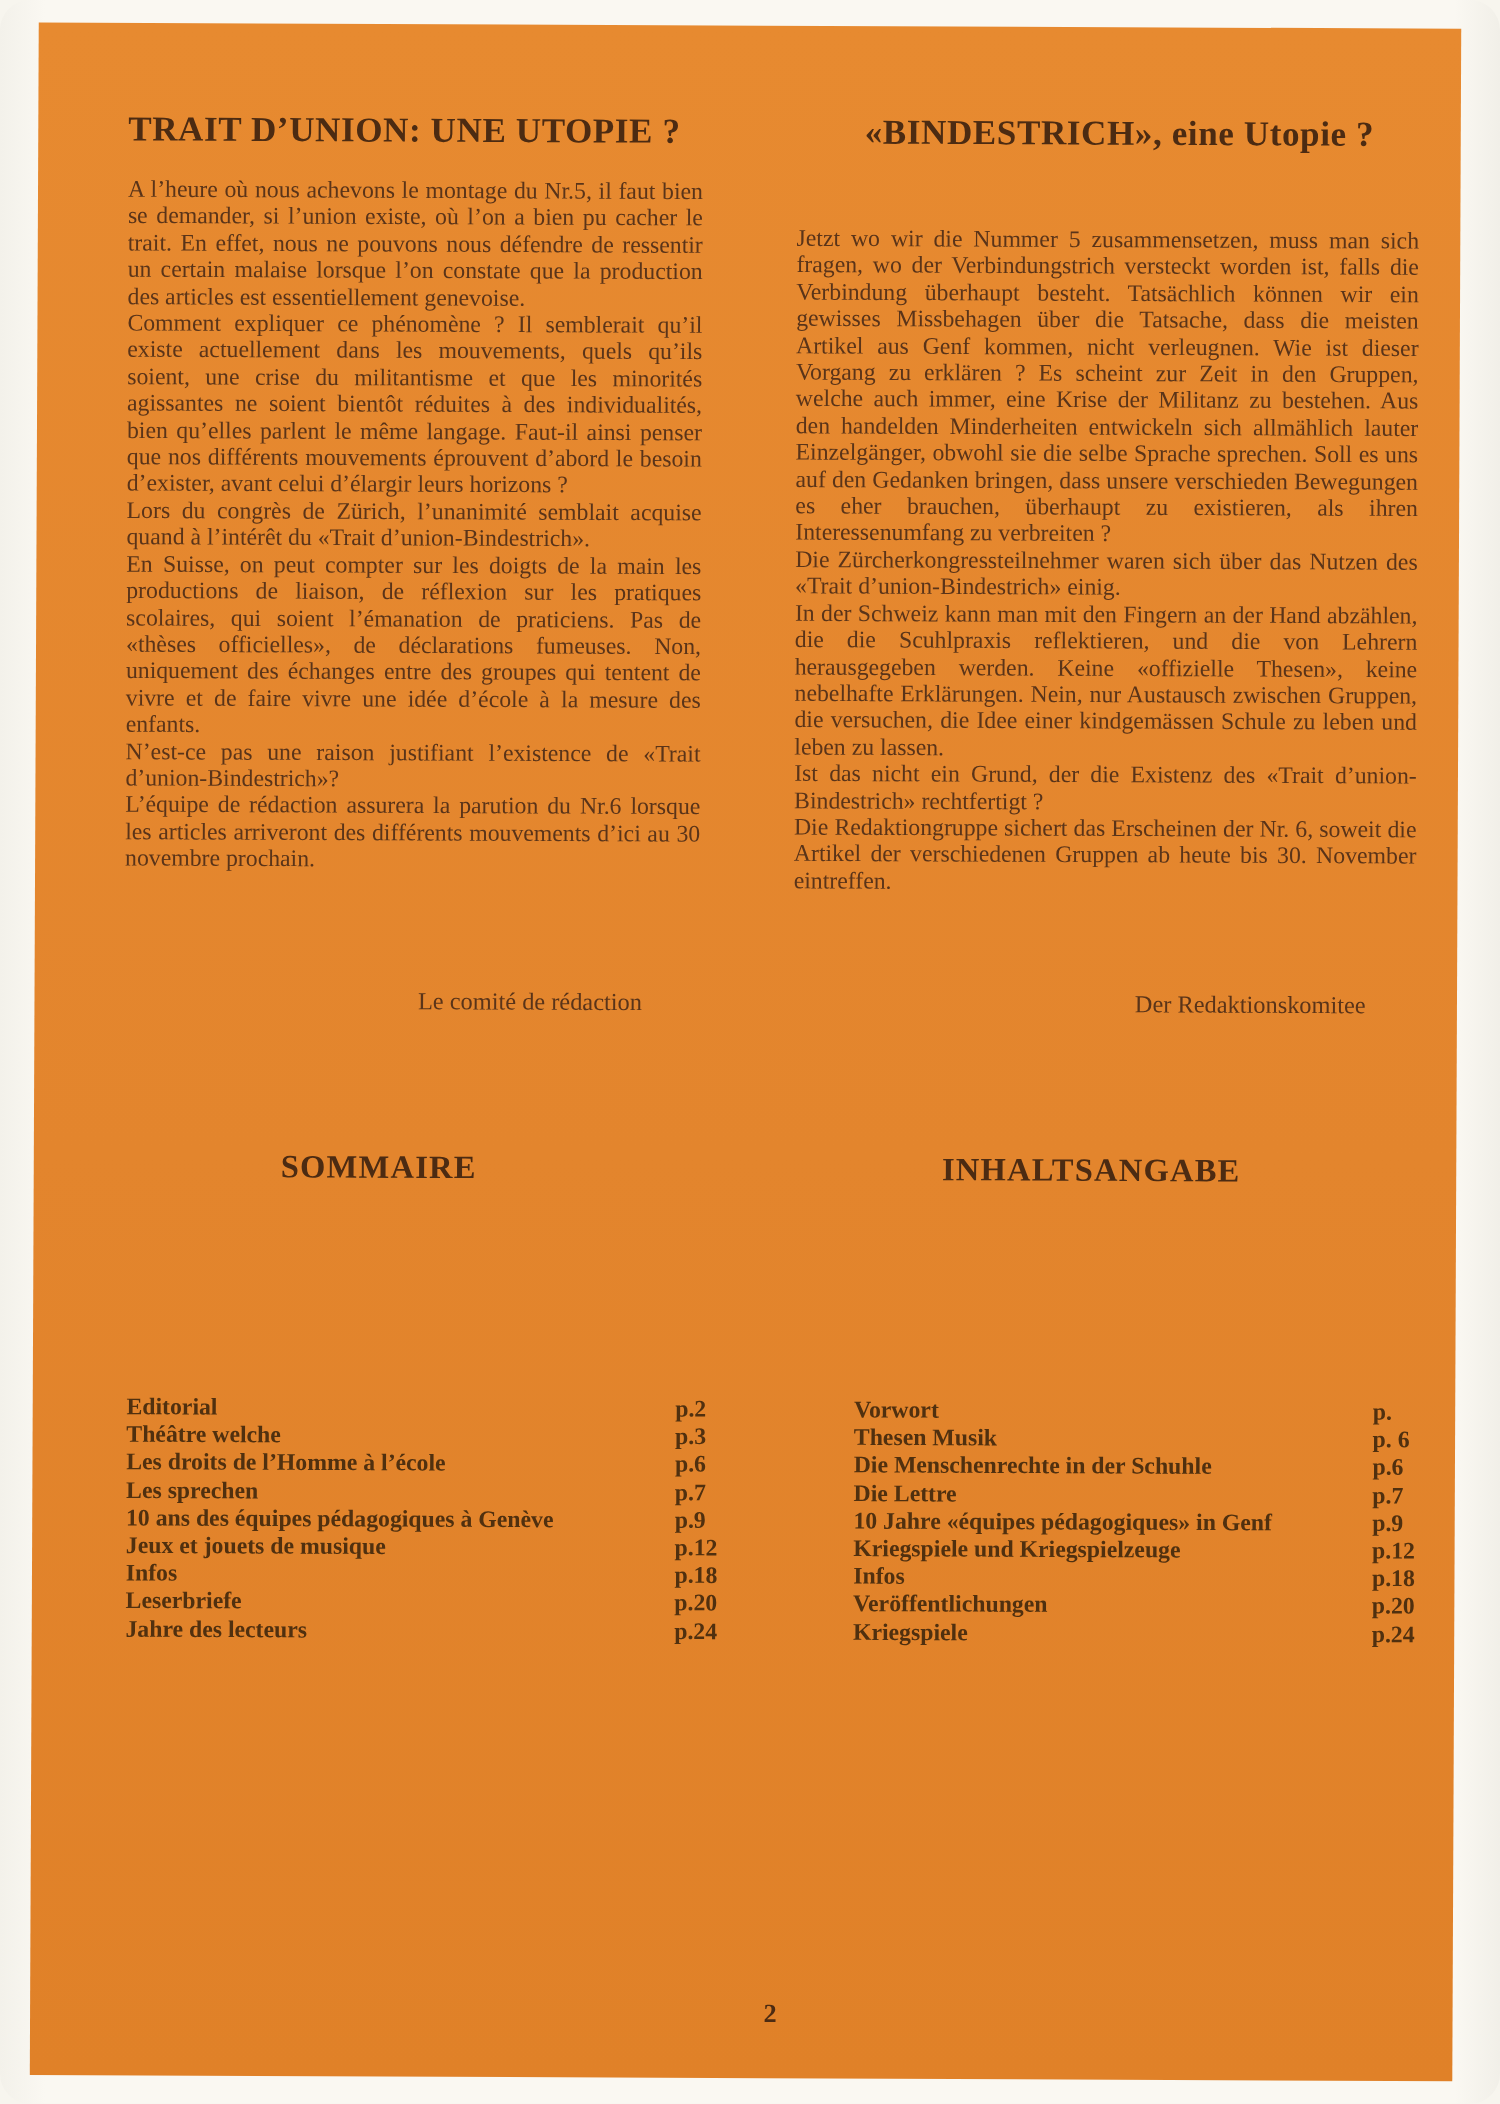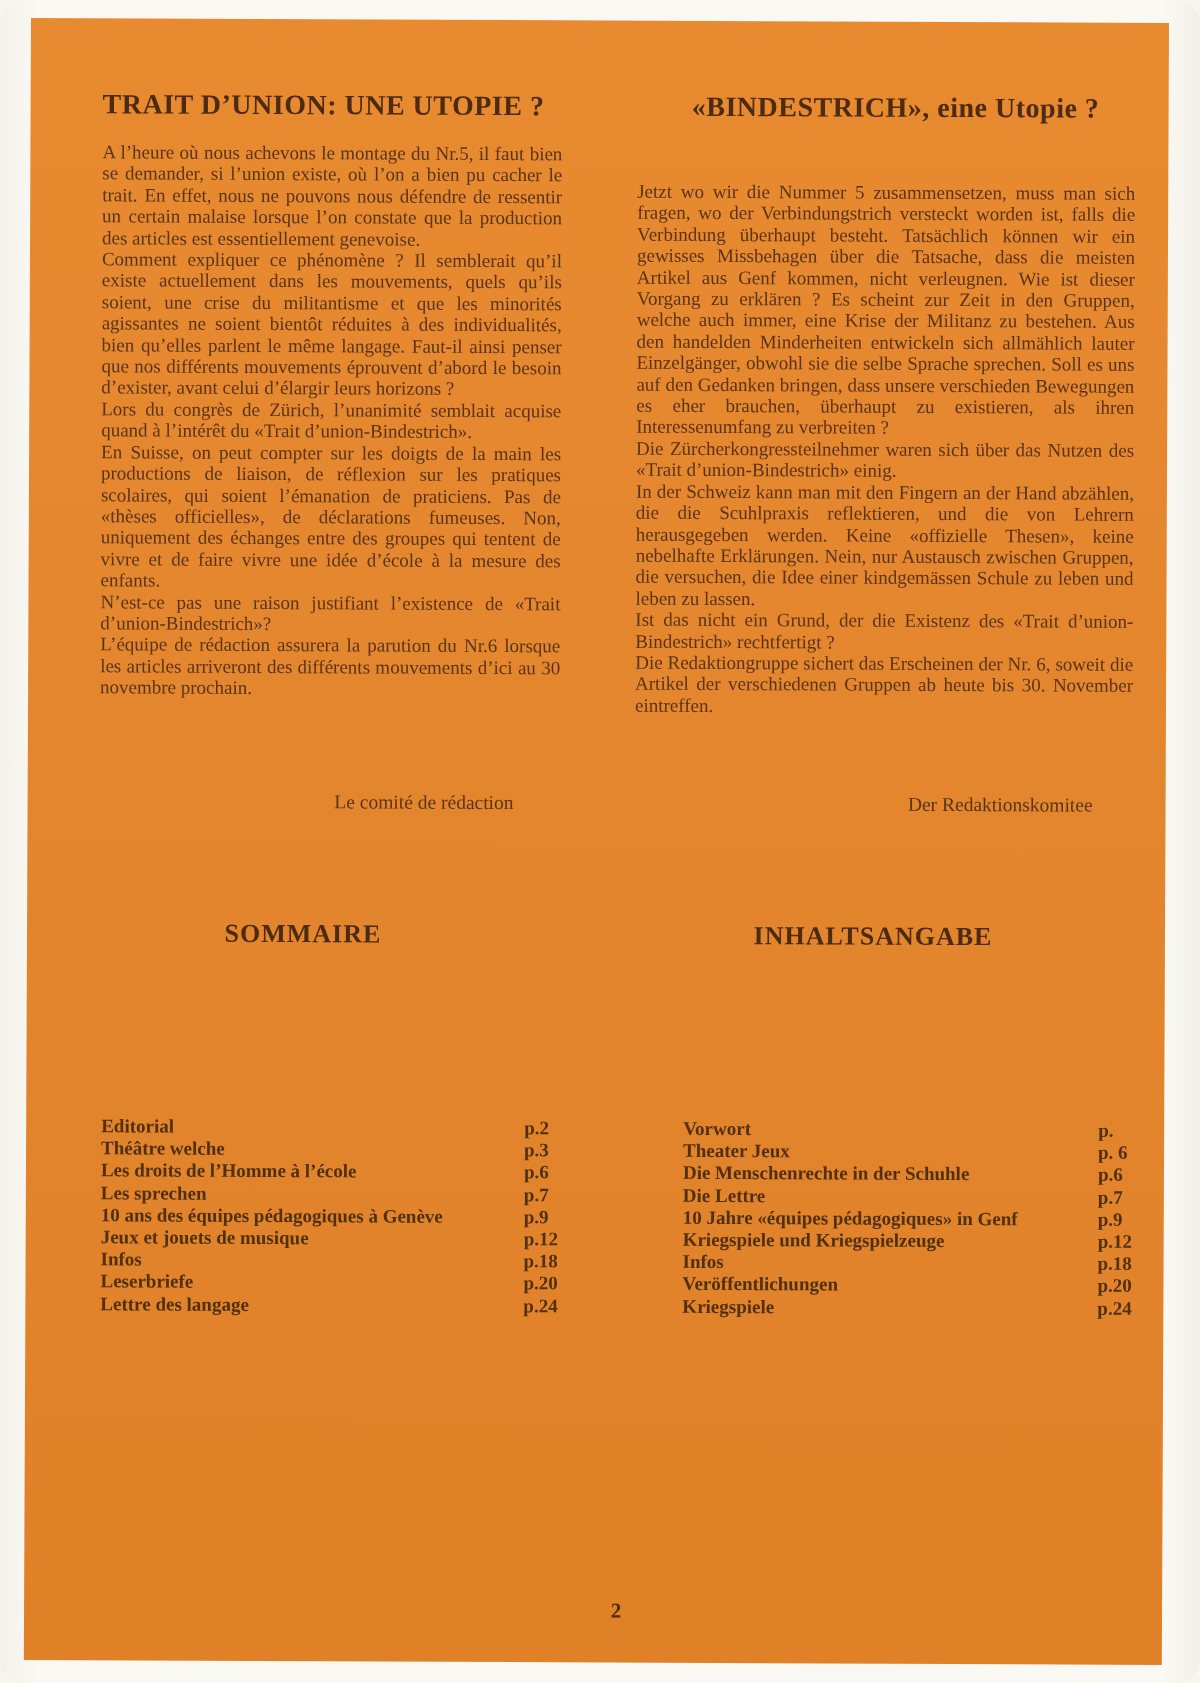--- a/index.html
+++ b/index.html
@@ -76,21 +76,21 @@
     font-weight: bold;
     font-size: 19px;
     line-height: 22.2px;
     color: #50300f;
     white-space: nowrap;
   }
   .toc-page {
     position: absolute;
     top: 0;
   }
-  .toc-fr .toc-page { left: 423px; }
+  .toc-fr .toc-page { left: 439px; }
   .toc-de .toc-page { left: 415px; }
   .page-number {
     position: absolute;
     left: 552px;
     top: 1578px;
     width: 80px;
     text-align: center;
     font-weight: bold;
     font-size: 21px;
     color: #4c2b12;
@@ -133,25 +133,25 @@
 
     <div class="toc toc-fr">
         <div class="toc-row"><span class="toc-label">Editorial</span><span class="toc-page">p.2</span></div>
         <div class="toc-row"><span class="toc-label">Théâtre welche</span><span class="toc-page">p.3</span></div>
         <div class="toc-row"><span class="toc-label">Les droits de l’Homme à l’école</span><span class="toc-page">p.6</span></div>
         <div class="toc-row"><span class="toc-label">Les sprechen</span><span class="toc-page">p.7</span></div>
         <div class="toc-row"><span class="toc-label">10 ans des équipes pédagogiques à Genève</span><span class="toc-page">p.9</span></div>
         <div class="toc-row"><span class="toc-label">Jeux et jouets de musique</span><span class="toc-page">p.12</span></div>
         <div class="toc-row"><span class="toc-label">Infos</span><span class="toc-page">p.18</span></div>
         <div class="toc-row"><span class="toc-label">Leserbriefe</span><span class="toc-page">p.20</span></div>
-        <div class="toc-row"><span class="toc-label">Lettre des langage</span><span class="toc-page">p.24</span></div>
+        <div class="toc-row"><span class="toc-label">Jahre des lecteurs</span><span class="toc-page">p.24</span></div>
       </div>
     <div class="toc toc-de">
         <div class="toc-row"><span class="toc-label">Vorwort</span><span class="toc-page">p.</span></div>
-        <div class="toc-row"><span class="toc-label">Theater Jeux</span><span class="toc-page">p. 6</span></div>
+        <div class="toc-row"><span class="toc-label">Thesen Musik</span><span class="toc-page">p. 6</span></div>
         <div class="toc-row"><span class="toc-label">Die Menschenrechte in der Schuhle</span><span class="toc-page">p.6</span></div>
         <div class="toc-row"><span class="toc-label">Die Lettre</span><span class="toc-page">p.7</span></div>
         <div class="toc-row"><span class="toc-label">10 Jahre «équipes pédagogiques» in Genf</span><span class="toc-page">p.9</span></div>
         <div class="toc-row"><span class="toc-label">Kriegspiele und Kriegspielzeuge</span><span class="toc-page">p.12</span></div>
         <div class="toc-row"><span class="toc-label">Infos</span><span class="toc-page">p.18</span></div>
         <div class="toc-row"><span class="toc-label">Veröffentlichungen</span><span class="toc-page">p.20</span></div>
         <div class="toc-row"><span class="toc-label">Kriegspiele</span><span class="toc-page">p.24</span></div>
       </div>
 
     <div class="page-number">2</div>

